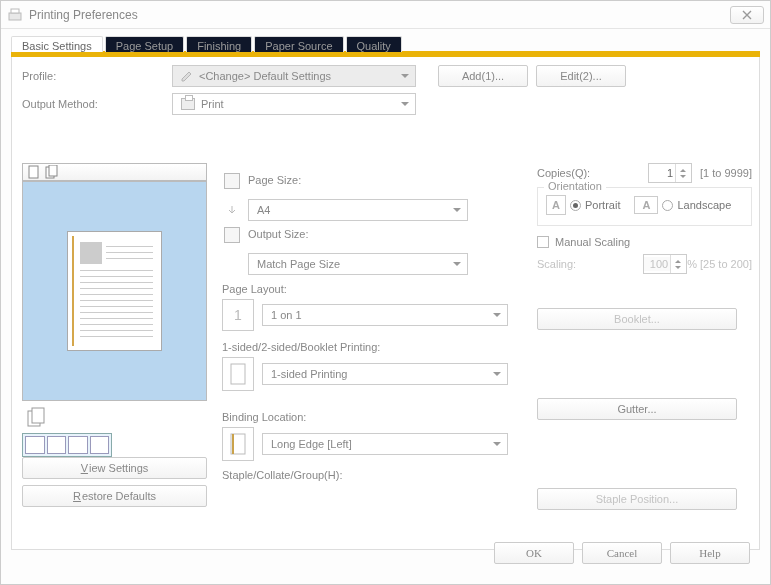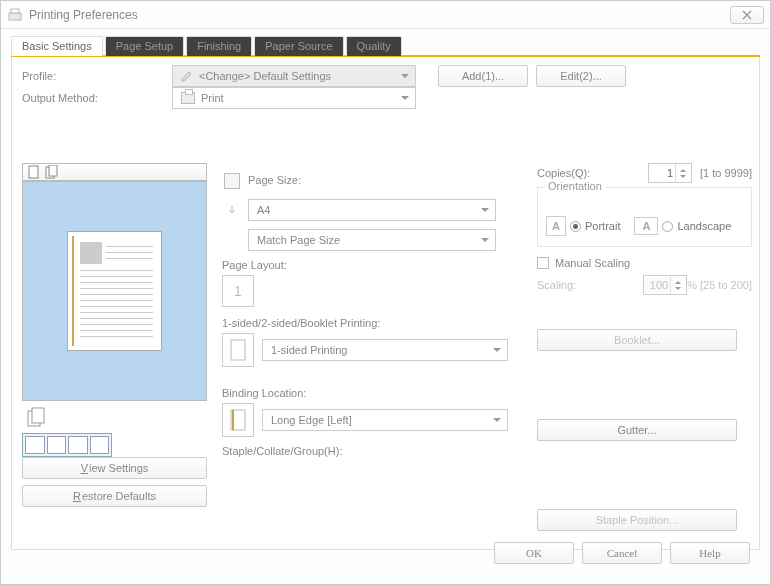--- a/index.html
+++ b/index.html
@@ -3,25 +3,25 @@
 <meta charset="utf-8">
 <style>
   * { box-sizing: border-box; font-family: "Segoe UI", Tahoma, sans-serif; font-size: 11px; }
   body { margin: 0; background: #fff; color: #777; }
   .window { width: 771px; height: 585px; border: 1px solid #ccc; background: #fdfdfd; position: relative; }
   .titlebar { height: 28px; display: flex; align-items: center; padding: 0 6px; border-bottom: 1px solid #e5e5e5; }
   .title-icon { width: 16px; height: 16px; margin-right: 6px; }
   .title-text { flex: 1; color: #888; font-size: 12px; }
   .close-btn { width: 34px; height: 18px; border: 1px solid #ccc; border-radius: 3px; background: linear-gradient(#fff,#f3f3f3); display:flex; align-items:center; justify-content:center; color:#999; }
   .client { position:absolute; top:34px; left:10px; right:10px; bottom:10px; }
-  .tabs { display:flex; height:22px; border-bottom:2px solid #eab308; }
-  .tab { padding: 3px 10px 0 10px; border:1px solid #ddd; border-bottom:none; background:#404040; color:#999; margin-right:2px; border-top-left-radius:2px; border-top-right-radius:2px; position:relative; top:1px; }
+  .tabs { display:flex; height:22px; border-bottom:6px solid #eab308; }
+  .tab { padding: 3px 10px 0 10px; border:1px solid #ddd; border-bottom:none; background:#0f172a; color:#999; margin-right:2px; border-top-left-radius:2px; border-top-right-radius:2px; position:relative; top:1px; }
   .tab.active { background:#fff; color:#666; z-index:2; }
   .panel { border:1px solid #ddd; border-top:none; padding:8px 10px; height: 493px; position:relative; background:#fff; }
-  .row { display:flex; align-items:center; margin-bottom:0; }
+  .row { display:flex; align-items:center; margin-bottom:6px; }
   .label { color:#888; }
   .btn { height:22px; border:1px solid #ccc; background:linear-gradient(#fff,#f3f3f3); border-radius:2px; color:#888; display:inline-flex; align-items:center; justify-content:center; padding:4px 10px; }
   .btn.wide { width:90px; }
   .select { height:22px; border:1px solid #ccc; background:#fff; display:flex; align-items:center; padding:0 18px 0 8px; position:relative; color:#888; }
   .select::after { content:""; position:absolute; right:6px; top:8px; border:4px solid transparent; border-top-color:#999; }
   .profile-select { width:244px; background:#ececec; color:#888; }
   .profile-select .pencil { margin-right:6px; }
   .output-select { width:244px; }
   .printer-ico { margin-right:6px; display:inline-block; width:14px; height:12px; background:#eee; border:1px solid #bbb; position:relative; }
   .printer-ico::after { content:""; position:absolute; left:3px; top:-4px; width:6px; height:4px; background:#fff; border:1px solid #bbb; }
@@ -39,35 +39,35 @@
   .mode-icons div { width:20px; height:18px; border:1px solid #99b; background:#fff; }
   .status-label { background:#fff; border:1px solid #ccc; padding:1px 4px; color:#555; width:185px; }
 
   
   .mid-col { position:absolute; left:210px; top:106px; width:300px; }
   .ctl-row { display:flex; align-items:center; margin-bottom:4px;margin-top:8px; }
   .ctl-label { color:#888; margin-bottom:2px; }
   .small-ico { width:20px; height:20px; display:flex; align-items:center; justify-content:center; margin-right:6px; }
   .box-ico { width:16px; height:16px; border:1px solid #bbb; background:#f6f6f6; }
   .page-layout-ico { width:32px; height:32px; border:1px solid #ccc; background:#fff; display:flex; align-items:center; justify-content:center; color:#bbb; font-size:14px; margin-right:8px; }
-  .sel260 { width:248px; }
+  .sel260 { width:220px; }
   .sel220 { width:218px; }
   .big-ico { width:32px; height:34px; border:1px solid #ccc; background:#fff; margin-right:8px; position:relative; }
 
   
   .right-col { position:absolute; left:525px; top:106px; width:215px; }
   .copies-row { display:flex; align-items:center; gap:8px; margin-bottom:4px; }
   .spin { width:44px; height:20px; border:1px solid #ccc; display:flex; align-items:center; }
   .spin input { width:26px; border:none; text-align:right; padding-right:2px; font-size:11px; color:#666; outline:none; }
   .spin .arrows { width:14px; height:18px; border-left:1px solid #ddd; display:flex; flex-direction:column; }
   .spin .arrows div { flex:1; display:flex; align-items:center; justify-content:center; }
   .spin .arrows div::before { content:""; border:3px solid transparent; }
   .spin .arrows div:first-child::before { border-bottom-color:#999; }
   .spin .arrows div:last-child::before { border-top-color:#999; }
-  .group-box { border:1px solid #e5e5e5; padding:22px 8px 10px 8px; position:relative; margin-bottom:10px; }
+  .group-box { border:1px solid #e5e5e5; padding:1px 8px 10px 8px; position:relative; margin-bottom:10px; }
   .group-box .legend { position:absolute; top:-8px; left:6px; background:#fff; padding:0 4px; color:#999; }
   .orient-opt { display:flex; align-items:center; gap:4px; }
   .orient-ico { width:20px; height:20px; border:1px solid #ccc; background:#fff; display:flex; align-items:center; justify-content:center; color:#aaa; font-weight:bold; }
   .radio { width:11px; height:11px; border:1px solid #aaa; border-radius:50%; display:inline-flex; align-items:center; justify-content:center; }
   .radio.checked::after { content:""; width:5px; height:5px; background:#666; border-radius:50%; }
   .checkbox { width:12px; height:12px; border:1px solid #bbb; background:#fff; margin-right:6px; }
   .disabled { color:#c3c3c3; }
   .disabled .spin, .disabled .btn, .disabled input { color:#c3c3c3; }
   .rbtn { width:200px; margin-bottom:26px; }
 
@@ -197,30 +197,39 @@
         <div class="ctl-row">
           <div class="small-ico">
               <svg width="12" height="12">
                 <path d="M6 2 L6 9 M3 6 L6 9 L9 6" stroke="#bbb" fill="none"></path>
               </svg>
             </div>
           <div class="select sel260">
               <span>A4</span>
             </div>
         </div>
+        <div class="ctl-row" style="margin-top:4px;">
+          <div class="small-ico">
+              <div class="box-ico"></div>
+            </div>
+          <div class="ctl-label">Output Size:</div>
+        </div>
         <div class="ctl-row">
           <div class="small-ico"></div>
           <div class="select sel260">
               <span>Match Page Size</span>
             </div>
         </div>
 
         <div class="ctl-label" style="margin-top:8px;">Page Layout:</div>
         <div class="ctl-row" style="margin-top:4px;">
           <div class="page-layout-ico">1</div>
+          <div class="select sel220" style="width:246px;">
+              <span>1 on 1</span>
+            </div>
         </div>
 
         <div class="ctl-label" style="margin-top:10px;">1-sided/2-sided/Booklet Printing:</div>
         <div class="ctl-row" style="margin-top:4px;">
           <div class="big-ico">
               <svg width="30" height="32">
                 <rect x="8" y="6" width="14" height="20" fill="#fff" stroke="#bbb"></rect>
               </svg>
             </div>
           <div class="select sel220" style="width:246px;">

